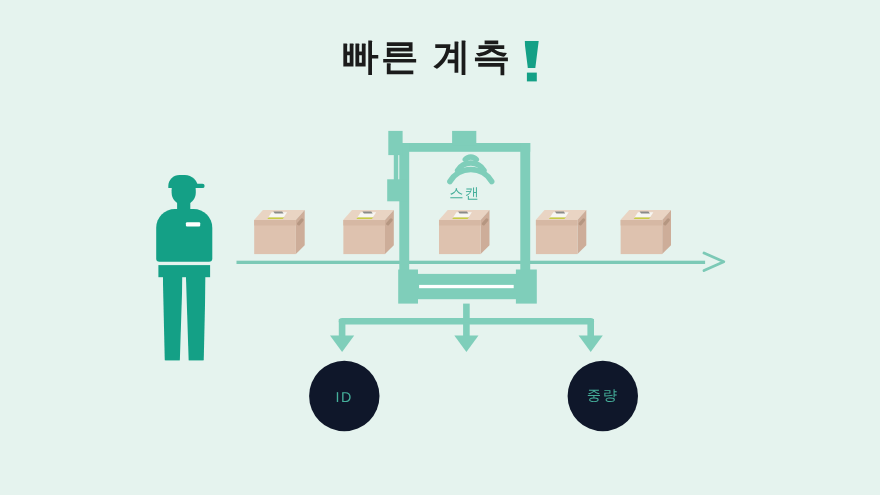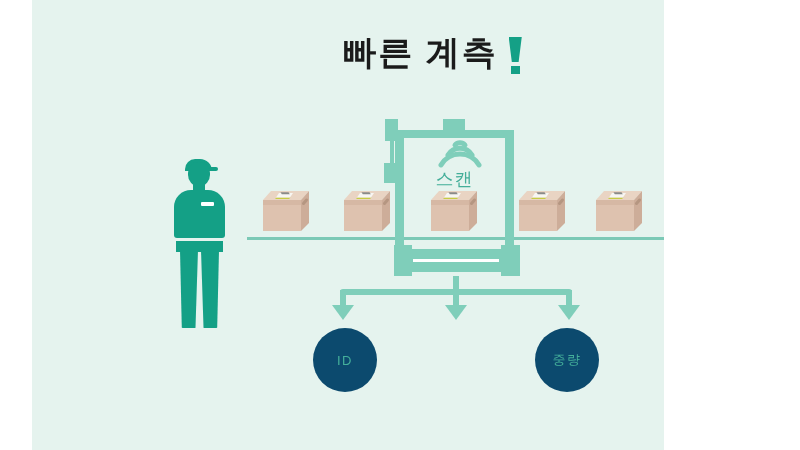--- a/index.html
+++ b/index.html
@@ -1,17 +1,17 @@
 <!DOCTYPE html>
 <html><head>
 <meta charset="utf-8">
 <style>
   html,body{margin:0;padding:0;}
   body{font-family:"Liberation Sans","DejaVu Sans",sans-serif;}
-  .stage{position:relative;width:632px;height:450px;background:#e5f3ee;overflow:hidden;margin-left:32px;}
+  .stage{position:relative;width:800px;height:450px;background:#e5f3ee;overflow:hidden;}
   .abs{position:absolute;}
 
   
   .title-wrap{left:0;top:32px;width:800px;display:flex;justify-content:center;align-items:flex-start;gap:11px;}
   .title-text{font-size:34px;line-height:40px;font-weight:600;letter-spacing:2px;color:#1b1b1b;}
   .excl{display:flex;flex-direction:column;align-items:center;margin-top:5px;}
   .excl-bar{width:13px;height:25px;background:#14a086;clip-path:polygon(0 0,100% 0,76% 100%,24% 100%);}
   .excl-dot{width:9px;height:8px;background:#14a086;margin-top:4px;}
   .sr{position:absolute;width:1px;height:1px;overflow:hidden;clip:rect(0 0 0 0);}
 
@@ -35,44 +35,44 @@
 
   
   .teal{background:#7fceba;}
   .frame{left:363px;top:130px;width:119px;height:116px;box-sizing:border-box;
          border-top:8px solid #7fceba;border-left:9px solid #7fceba;border-right:9px solid #7fceba;}
   .frame-bump{left:411px;top:119px;width:22px;height:13px;}
   .pole-cap{left:353px;top:119px;width:13px;height:22px;}
   .pole-line{left:358px;top:140px;width:4px;height:25px;}
   .pole-block{left:352px;top:163px;width:18px;height:20px;}
   .wifi{left:405px;top:136px;}
-  .scan-label{left:363px;top:167px;width:119px;text-align:center;font-size:18px;letter-spacing:1px;color:#43ae99;}
+  .scan-label{left:363px;top:167px;width:119px;text-align:center;font-size:13px;letter-spacing:1px;color:#43ae99;}
 
   
   .plat-bar{left:377px;top:249px;width:94px;height:23px;}
   .plat-stripe{left:381px;top:259px;width:86px;height:3px;background:#ffffff;}
   .plat-l{left:362px;top:245px;width:18px;height:31px;}
   .plat-r{left:469px;top:245px;width:19px;height:31px;}
 
   
   .stub{left:421px;top:276px;width:6px;height:15px;}
   .hline{left:308px;top:289px;width:232px;height:6px;border-radius:3px;}
   .vline{width:6px;}
   .vl1{left:308px;top:290px;height:18px;}
   .vl2{left:421px;top:293px;height:15px;}
   .vl3{left:534px;top:290px;height:18px;}
   .ahead{width:0;height:0;border-left:11px solid transparent;border-right:11px solid transparent;
          border-top:15px solid #7fceba;top:305px;}
   .ah1{left:300px;} .ah2{left:413px;} .ah3{left:526px;}
 
   
-  .circle{top:328px;width:64px;height:64px;border-radius:50%;background:#0c4a6e;
+  .circle{top:328px;width:64px;height:64px;border-radius:50%;background:#0f172a;
           display:flex;align-items:center;justify-content:center;
           font-size:13px;letter-spacing:1.5px;color:#45b09b;}
-  .c1{left:281px;} .c2{left:393px;} .c3{left:503px;}
+  .c1{left:281px;} .c2{left:393px;} .c3{left:516px;}
 </style>
 </head>
 <body>
 
 <div class="stage">
 
   <div class="abs title-wrap">
     <span class="title-text">빠른 계측</span>
     <span class="excl">
       <span class="excl-bar"></span>

